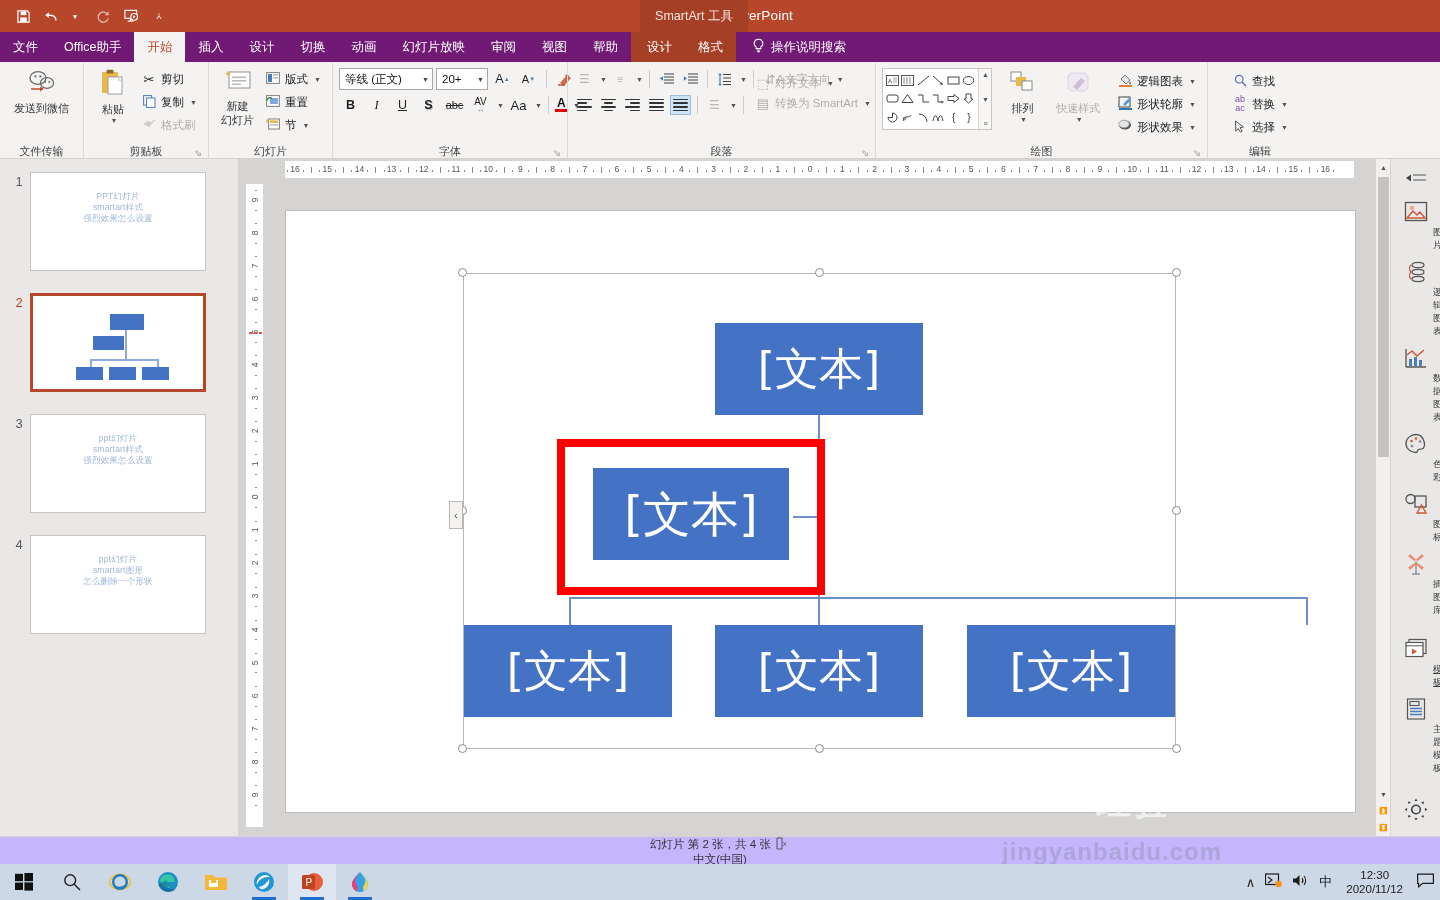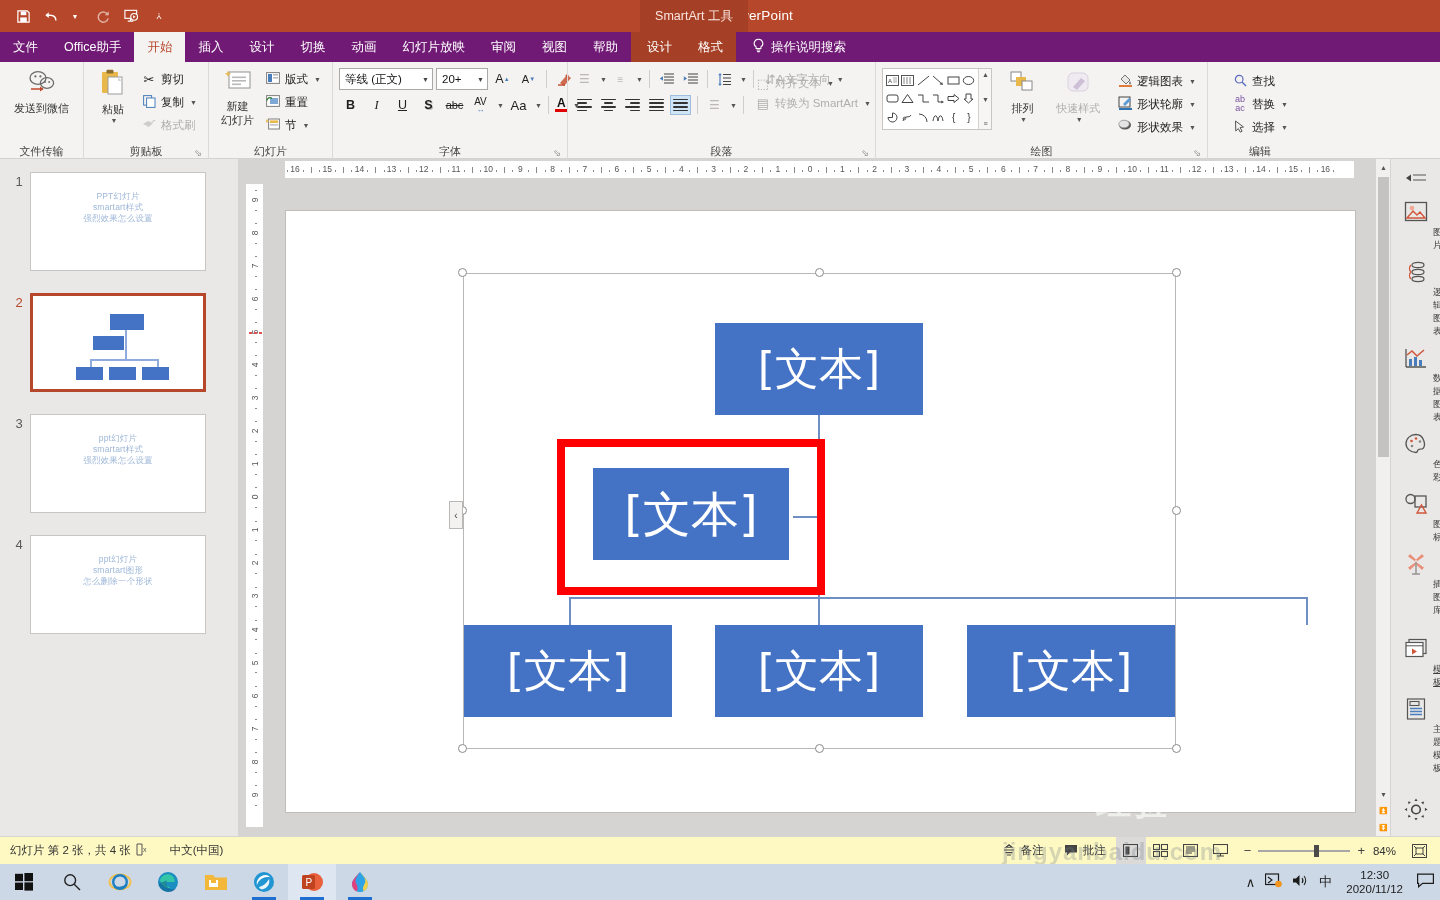--- a/index.html
+++ b/index.html
@@ -248,22 +248,22 @@
     width: 50px; display: flex; flex-direction: column; align-items: center;
     margin-bottom: 7px; color: #3f3f3f;
   }
   .rs-ico { height: 26px; display: flex; align-items: center; justify-content: center; }
   .rs-lbl { font-size: 9px; margin-top: 1px; color: #3b3b3b; letter-spacing: -.2px; padding-left: 44px; }
   .rs-collapse { width: 50px; height: 22px; display: flex; align-items: center; justify-content: center; color: #444; }
 
   
   .statusbar {
     position: absolute; left: 0; bottom: 36px; width: 1440px; height: 28px;
-    background: #fef9c3; border-top: 1px solid #d6d4d2;
-    display: flex; align-items: center; font-size: 11.5px; color: #333;
+    background: #c4b5fd; border-top: 1px solid #d6d4d2;
+    display: flex; align-items: center; font-size: 11.5px; color: #333; flex-direction: column;
   }
   .sb-item { display: flex; align-items: center; gap: 5px; padding: 0 10px; height: 28px; }
   .sb-right { margin-left: auto; display: flex; align-items: center; }
   .viewbtn { width: 30px; height: 28px; display: flex; align-items: center; justify-content: center; font-size: 13px; color: #444; }
   .viewbtn.sel { background: #dcdad8; }
   .zoomslider { display: flex; align-items: center; gap: 7px; padding: 0 8px; }
   .zs-track { position: relative; width: 92px; height: 2px; background: #a9a7a5; }
   .zs-knob { position: absolute; top: -5px; left: 56px; width: 5px; height: 12px; background: #4a4a4a; }
   .zs-sign { font-size: 13px; color: #444; }
   .zoomval { font-size: 11.5px; padding-right: 8px; }

